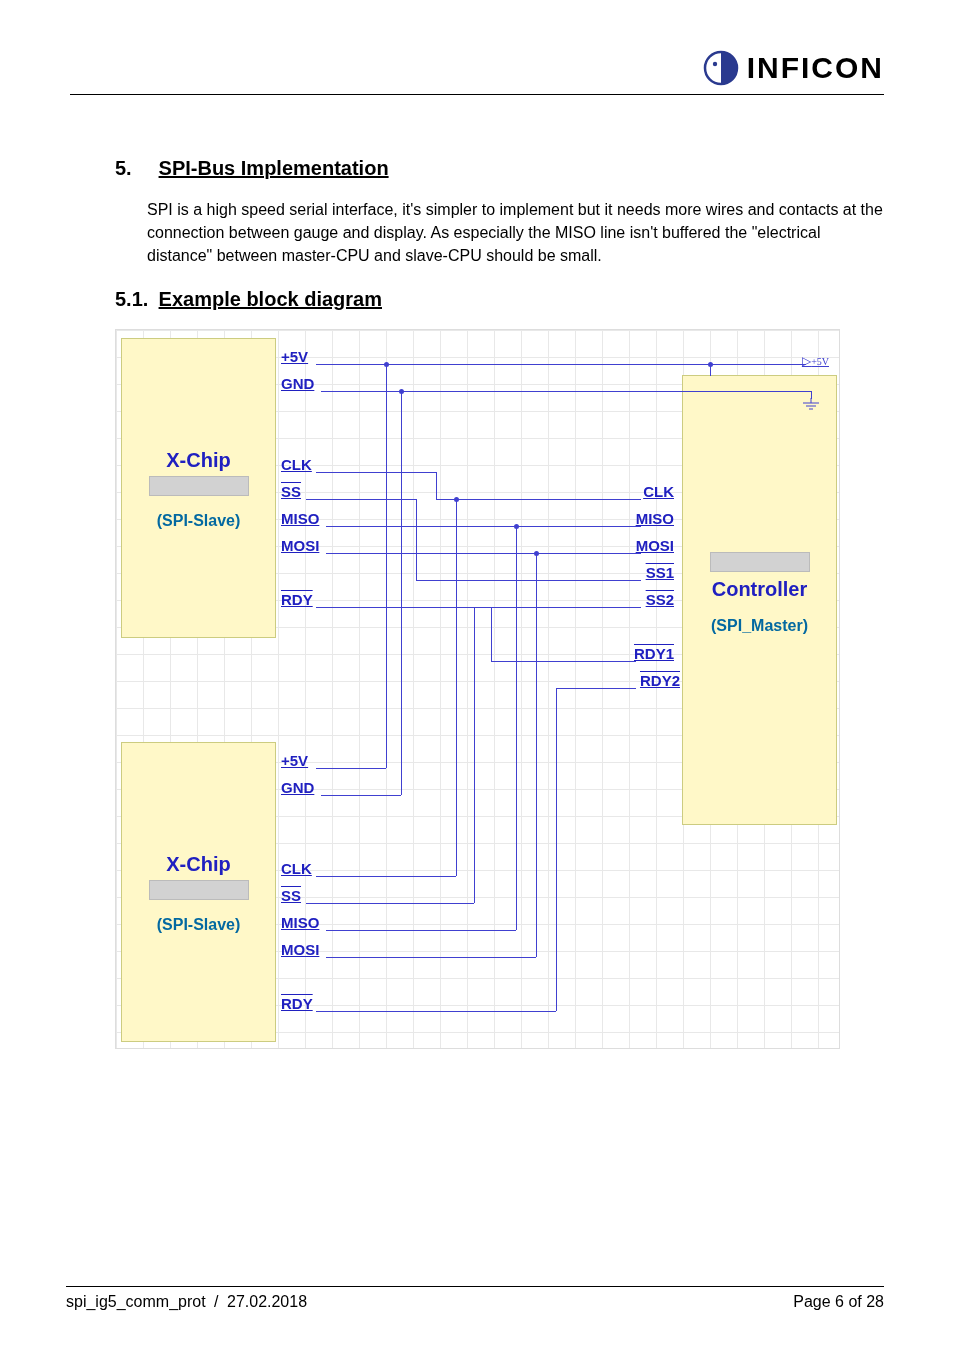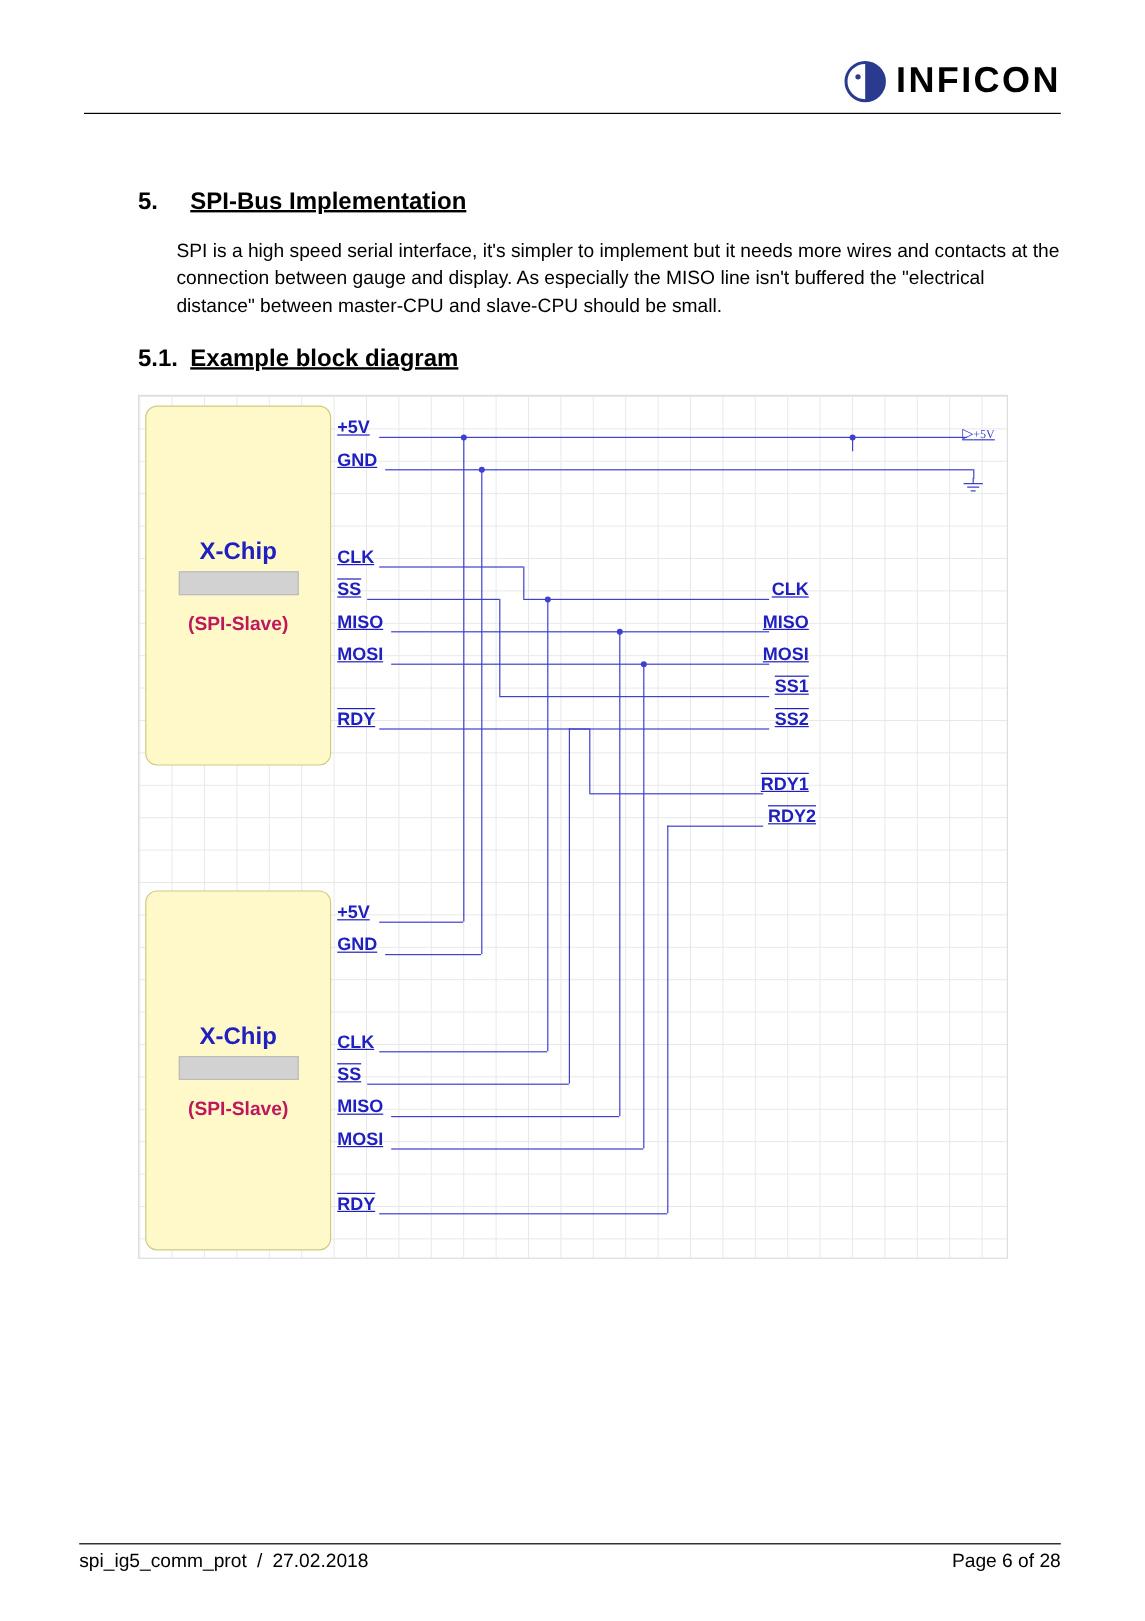--- a/index.html
+++ b/index.html
@@ -78,21 +78,20 @@
     background: #fff8c8;
     border: 1px solid #cccc80;
     font-family: Arial, sans-serif;
   }
   .block.xchip {
     left: 5px;
     width: 155px;
     height: 300px;
     text-align: center;
     padding-top: 110px;
-    border-radius: 10px;
   }
   .block.xchip1 { top: 8px; }
   .block.xchip2 { top: 412px; }
   .block.ctrl {
     left: 566px;
     top: 45px;
     width: 155px;
     height: 450px;
     text-align: center;
     padding-top: 172px;
@@ -105,21 +104,21 @@
   .block .greybar {
     width: 100px;
     height: 20px;
     margin: 4px auto 6px auto;
     background: #d2d2d2;
     border: 1px solid #bbb;
   }
   .block .subtitle {
     font-size: 16px;
     font-weight: bold;
-    color: #be185d;
+    color: #0369a1;
     margin-top: 16px;
   }
   .pin-label {
     position: absolute;
     font-family: Arial, sans-serif;
     font-size: 15px;
     font-weight: bold;
     color: #2020c0;
     white-space: nowrap;
   }
@@ -198,20 +197,25 @@
         <div class="greybar"></div>
         <div class="subtitle">(SPI-Slave)</div>
       </div>
 
       <div class="block xchip xchip2">
         <div class="title">X-Chip</div>
         <div class="greybar"></div>
         <div class="subtitle">(SPI-Slave)</div>
       </div>
 
+      <div class="block ctrl">
+        <div class="greybar"></div>
+        <div class="title">Controller</div>
+        <div class="subtitle">(SPI_Master)</div>
+      </div>
 
       <span class="pin-label ul" style="left:165px; top:18px;">+5V</span>
       <span class="pin-label ul" style="left:165px; top:45px;">GND</span>
       <span class="pin-label ul" style="left:165px; top:126px;">CLK</span>
       <span class="pin-label ulol" style="left:165px; top:153px;">SS</span>
       <span class="pin-label ul" style="left:165px; top:180px;">MISO</span>
       <span class="pin-label ul" style="left:165px; top:207px;">MOSI</span>
       <span class="pin-label ulol" style="left:165px; top:261px;">RDY</span>
 
       <span class="pin-label ul" style="right:165px; top:153px;">CLK</span>

